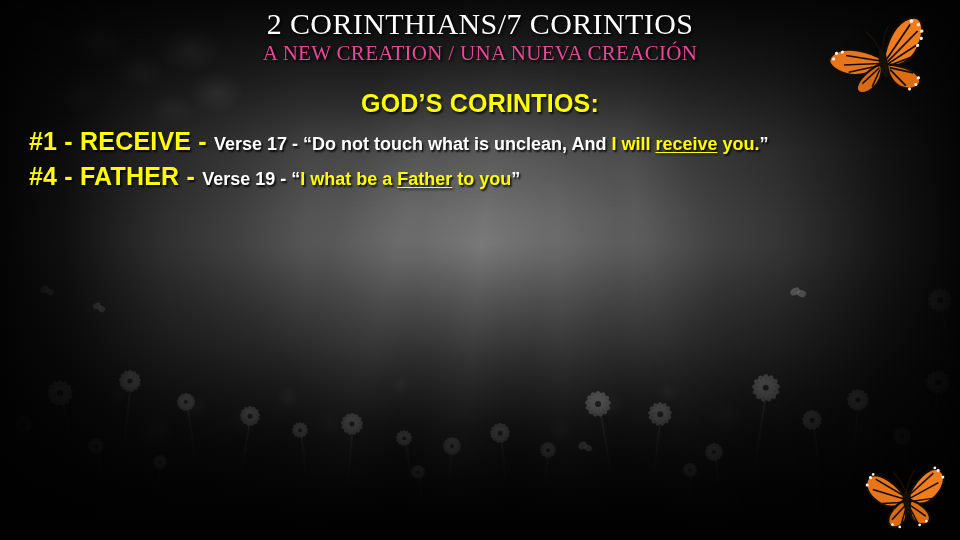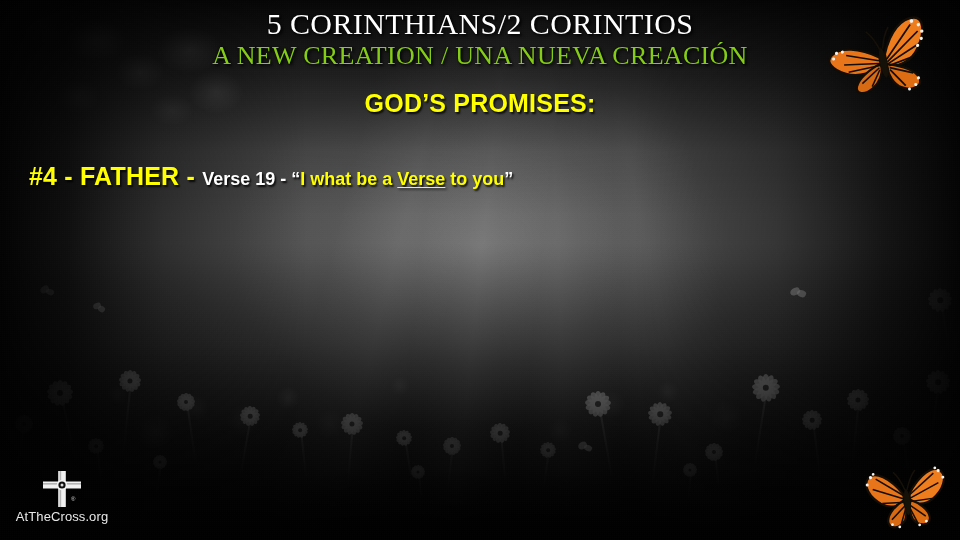--- a/index.html
+++ b/index.html
@@ -124,21 +124,21 @@
     text-align: center; pointer-events: none;
   }
   .title-main {
     font-family: "Liberation Serif", "DejaVu Serif", serif;
     font-size: 30px; letter-spacing: 0.4px; color: #ffffff;
     text-shadow: 2px 2px 3px rgba(0,0,0,0.85), 0 0 2px rgba(0,0,0,0.7);
     line-height: 1.08; white-space: nowrap;
   }
   .title-sub {
     font-family: "Liberation Serif", "DejaVu Serif", serif;
-    font-size: 26px; letter-spacing: 0.3px; color: #84cc16;
+    font-size: 21px; letter-spacing: 0.3px; color: #ec4899;
     text-shadow: 2px 2px 3px rgba(0,0,0,0.85), 0 0 2px rgba(0,0,0,0.7);
     margin-top: 1px; white-space: nowrap;
   }
 
   .promises-heading {
     position: absolute; left: 0; top: 89px; width: 960px;
     text-align: center;
     font-size: 25px; font-weight: bold; color: #ffff00;
     letter-spacing: 0.2px;
     text-shadow: 1.5px 1.5px 2px rgba(0,0,0,0.8);
@@ -747,43 +747,28 @@
         <ellipse cx="45" cy="40" rx="3" ry="13" fill="#151008"></ellipse>
         <g stroke="#151008" stroke-width="1.5" fill="none">
           <path d="M44,28 C41,19 38,13 34,9"></path>
           <path d="M46,28 C49,19 52,13 56,9"></path>
         </g>
       </g>
     </svg>
   </div>
 
   <div class="title-block">
-    <div class="title-main">5 CORINTHIANS/2 CORINTIOS</div>
+    <div class="title-main">2 CORINTHIANS/7 CORINTIOS</div>
     <div class="title-sub">A NEW CREATION / UNA NUEVA CREACIÓN</div>
   </div>
 
-  <div class="promises-heading">GOD’S PROMISES:</div>
-
+  <div class="promises-heading">GOD’S CORINTIOS:</div>
+
+  <div class="promise-line l1">
+    <span class="lead">#1 - RECEIVE - </span><span class="body-w">Verse 17 - “Do not touch what is unclean,  And </span><span class="body-y">I will </span><span class="body-y"><u>receive</u></span><span class="body-y"> you.</span><span class="body-w">”</span>
+  </div>
 
   <div class="promise-line l2">
-    <span class="lead">#4 - FATHER - </span><span class="body-w">Verse 19 - “</span><span class="body-y">I what be a </span><span class="body-y"><u>Verse</u></span><span class="body-y"> to you</span><span class="body-w">”</span>
-  </div>
-
-  <div class="logo">
-    <div class="logo-mark">
-      <svg width="100" height="38" viewBox="0 0 100 38">
-
-        <rect x="46.2" y="1" width="7.6" height="36" fill="#f0f0f0"></rect>
-        <rect x="47.6" y="1" width="1.6" height="36" fill="#b4b4b4"></rect>
-
-        <rect x="31" y="11.5" width="38" height="7" fill="#f0f0f0"></rect>
-        <rect x="31" y="13" width="38" height="1.6" fill="#b4b4b4"></rect>
-
-        <circle cx="50" cy="15" r="4.4" fill="#0d0d0d"></circle>
-        <circle cx="50" cy="15" r="4.4" fill="none" stroke="#f0f0f0" stroke-width="1.6"></circle>
-        <circle cx="50" cy="15" r="1.5" fill="#d8d8d8"></circle>
-      </svg>
-      <span class="logo-reg">®</span>
-    </div>
-    <div class="logo-text">AtTheCross.org</div>
-  </div>
+    <span class="lead">#4 - FATHER - </span><span class="body-w">Verse 19 - “</span><span class="body-y">I what be a </span><span class="body-y"><u>Father</u></span><span class="body-y"> to you</span><span class="body-w">”</span>
+  </div>
+
 
 </div>
 
 </body></html>

